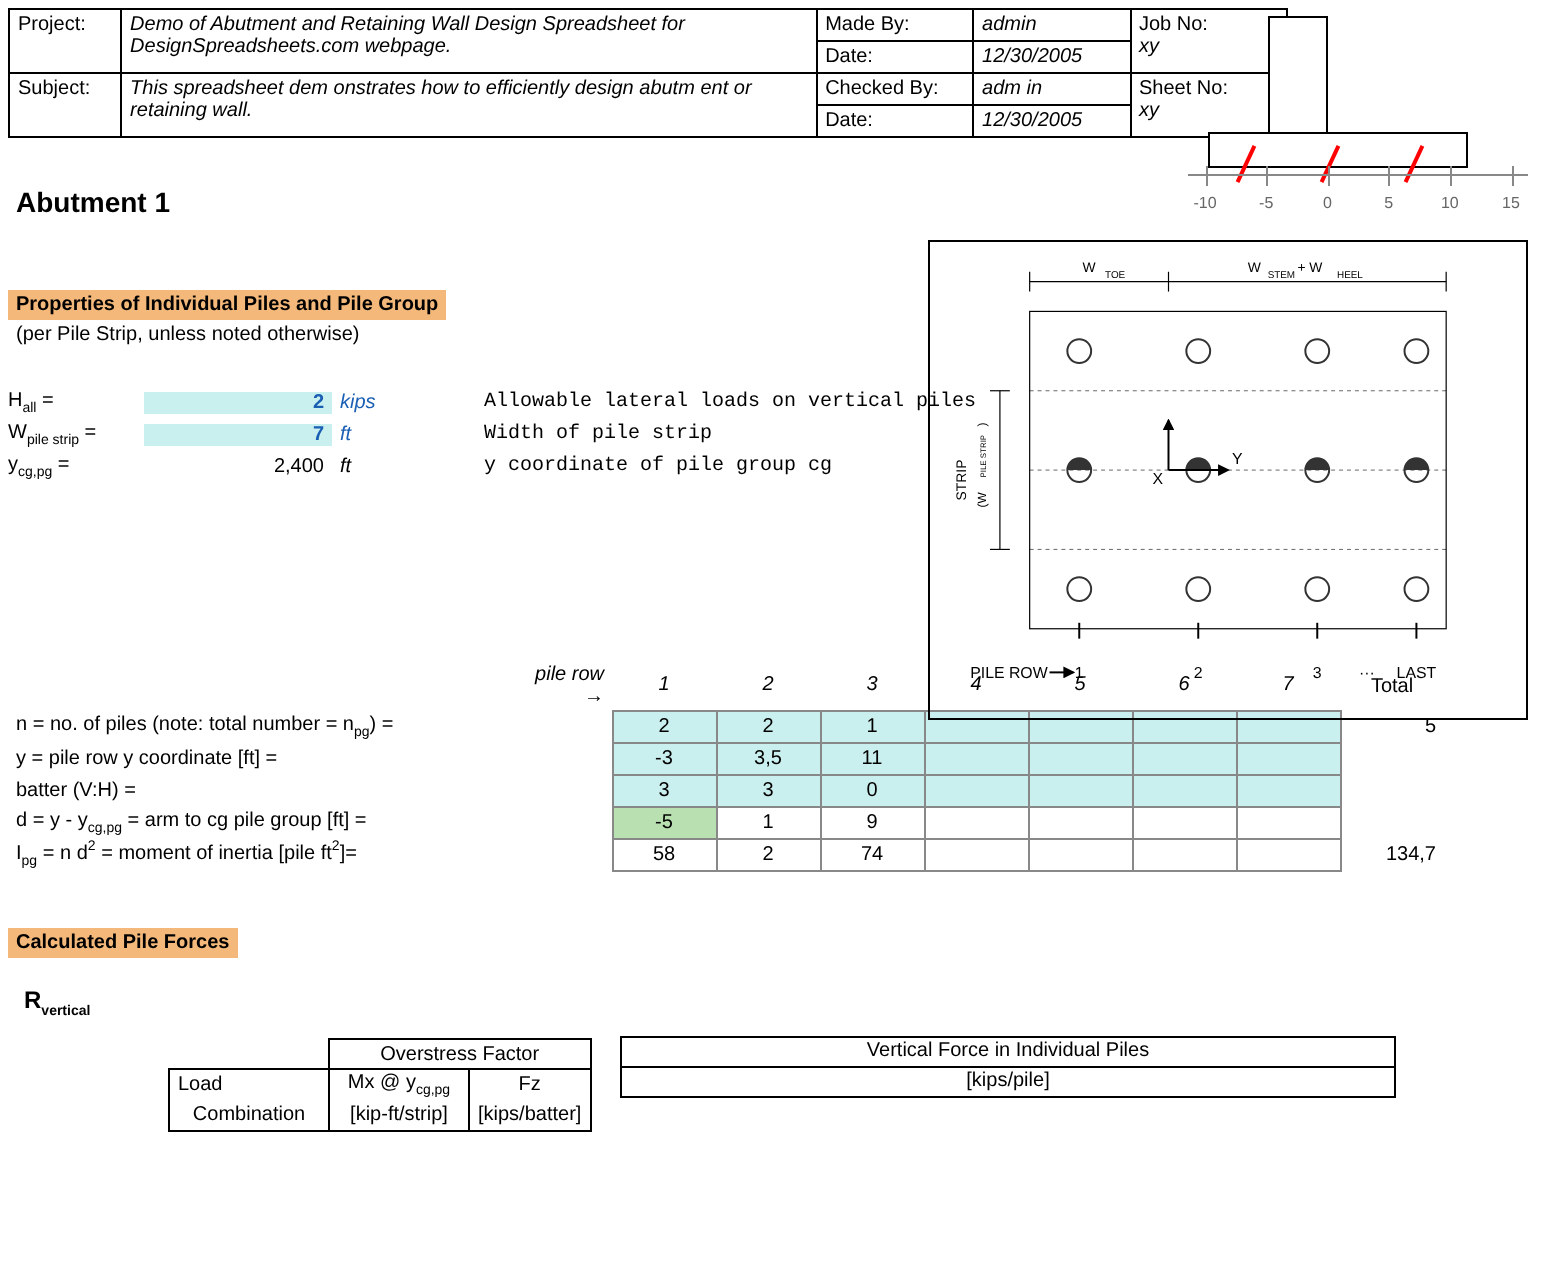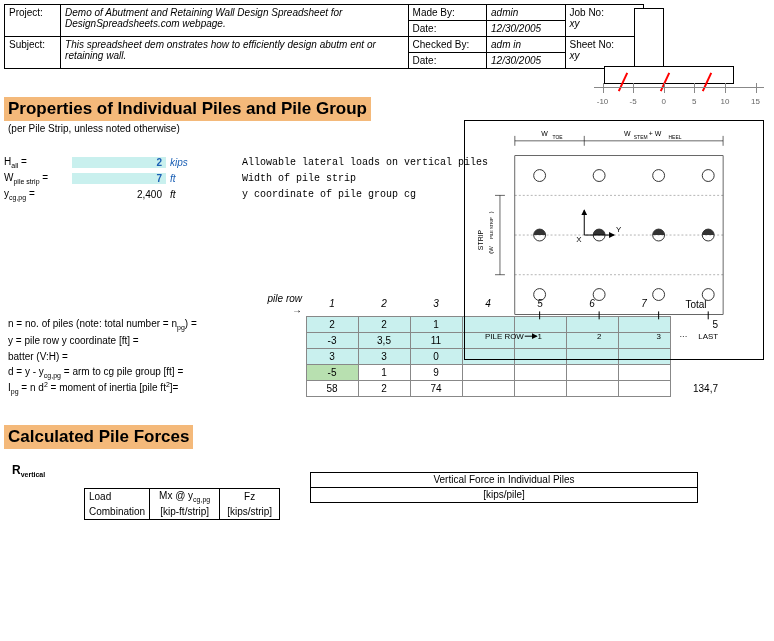--- a/index.html
+++ b/index.html
@@ -14,21 +14,21 @@
 .header-table .subj-val { font-style: italic; width: 310px; }
 
 .axis-diagram { position: absolute; top: 8px; right: 10px; width: 170px; height: 90px;  }
 .axis-line { position:absolute; bottom:10px; left:0; width:100%; height:1px; background:#888; }
 .axis-tick { position:absolute; bottom:5px; width:1px; height:10px; background:#888; }
 .axis-num { position:absolute; bottom:-8px; font-size:8px; color:#666; transform:translateX(-50%); }
 .red-slash { position:absolute; width:2px; height:20px; background:red; transform:rotate(25deg); }
 .t-shape { position:absolute; border:1px solid #000; background:#fff; }
 
 .section-title { font-weight: bold; font-size: 14px; margin: 24px 0 8px 4px; }
-.orange-hdr { background:#f4b97a; font-weight:bold; font-size:17px; padding:2px 4px; display:inline-block; }
+.orange-hdr { background:#f4b97a; font-weight:bold; font-size:10px; padding:2px 4px; display:inline-block; }
 .subhdr { font-size:10px; padding:2px 4px; }
 
 .prop-grid { margin-top:18px; }
 .prop-row { display:flex; align-items:center; height:16px; }
 .prop-lbl { width:68px; font-size:10px; }
 .prop-val { width:94px; text-align:right; padding-right:4px; font-size:10px; }
 .prop-val.cyan { background:#c9f0ee; color:#1a5fb4; font-weight:bold; }
 .prop-unit { width:36px; font-style:italic; font-size:10px; padding-left:4px; }
 .prop-unit.blue { color:#1a5fb4; }
 .prop-desc { font-size:10px; padding-left:40px;font-family:Liberation Mono, monospace; }
@@ -108,20 +108,21 @@
   <div class="axis-tick" style="left:41%"></div>
       <div class="axis-num" style="left:41%">0</div>
   <div class="axis-tick" style="left:59%"></div>
       <div class="axis-num" style="left:59%">5</div>
   <div class="axis-tick" style="left:77%"></div>
       <div class="axis-num" style="left:77%">10</div>
   <div class="axis-tick" style="left:95%"></div>
       <div class="axis-num" style="left:95%">15</div>
 </div>
 
+<div class="section-title">Abutment 1</div>
 
 <div style="height:28px"></div>
 <div class="orange-hdr">Properties of Individual Piles and Pile Group</div>
 <div class="subhdr">(per Pile Strip, unless noted otherwise)</div>
 
 
 <div class="prop-grid">
   <div class="prop-row">
     <div class="prop-lbl"><span>H</span><span class="sub">all</span><span> =</span></div>
     <div class="prop-val cyan">2</div>
@@ -297,29 +298,33 @@
 
 <div class="calc-hdr">
   <div class="orange-hdr">Calculated Pile Forces</div>
 </div>
 
 <div class="rvert"><span>R</span><span class="sub">vertical</span></div>
 
 
 <table class="load-table">
 <tbody>
+        <tr>
+  <td style="border:none;width:80px"></td>
+  <td colspan="2" style="border-bottom:none">Overstress Factor</td>
+</tr>
 <tr>
   <td style="border-bottom:none;text-align:left">Load</td>
   <td style="border-bottom:none;width:70px"><span>Mx @ y</span><span class="sub">cg,pg</span></td>
   <td style="border-bottom:none;width:60px">Fz</td>
 </tr>
 <tr>
   <td style="border-top:none;text-align:center">Combination</td>
   <td style="border-top:none">[kip-ft/strip]</td>
-  <td style="border-top:none">[kips/strip]</td>
+  <td style="border-top:none">[kips/batter]</td>
 </tr>
 </tbody>
     </table>
 
 
 <table class="vf-table">
 <tbody>
         <tr>
           <td>Vertical Force in Individual Piles</td>
         </tr>

